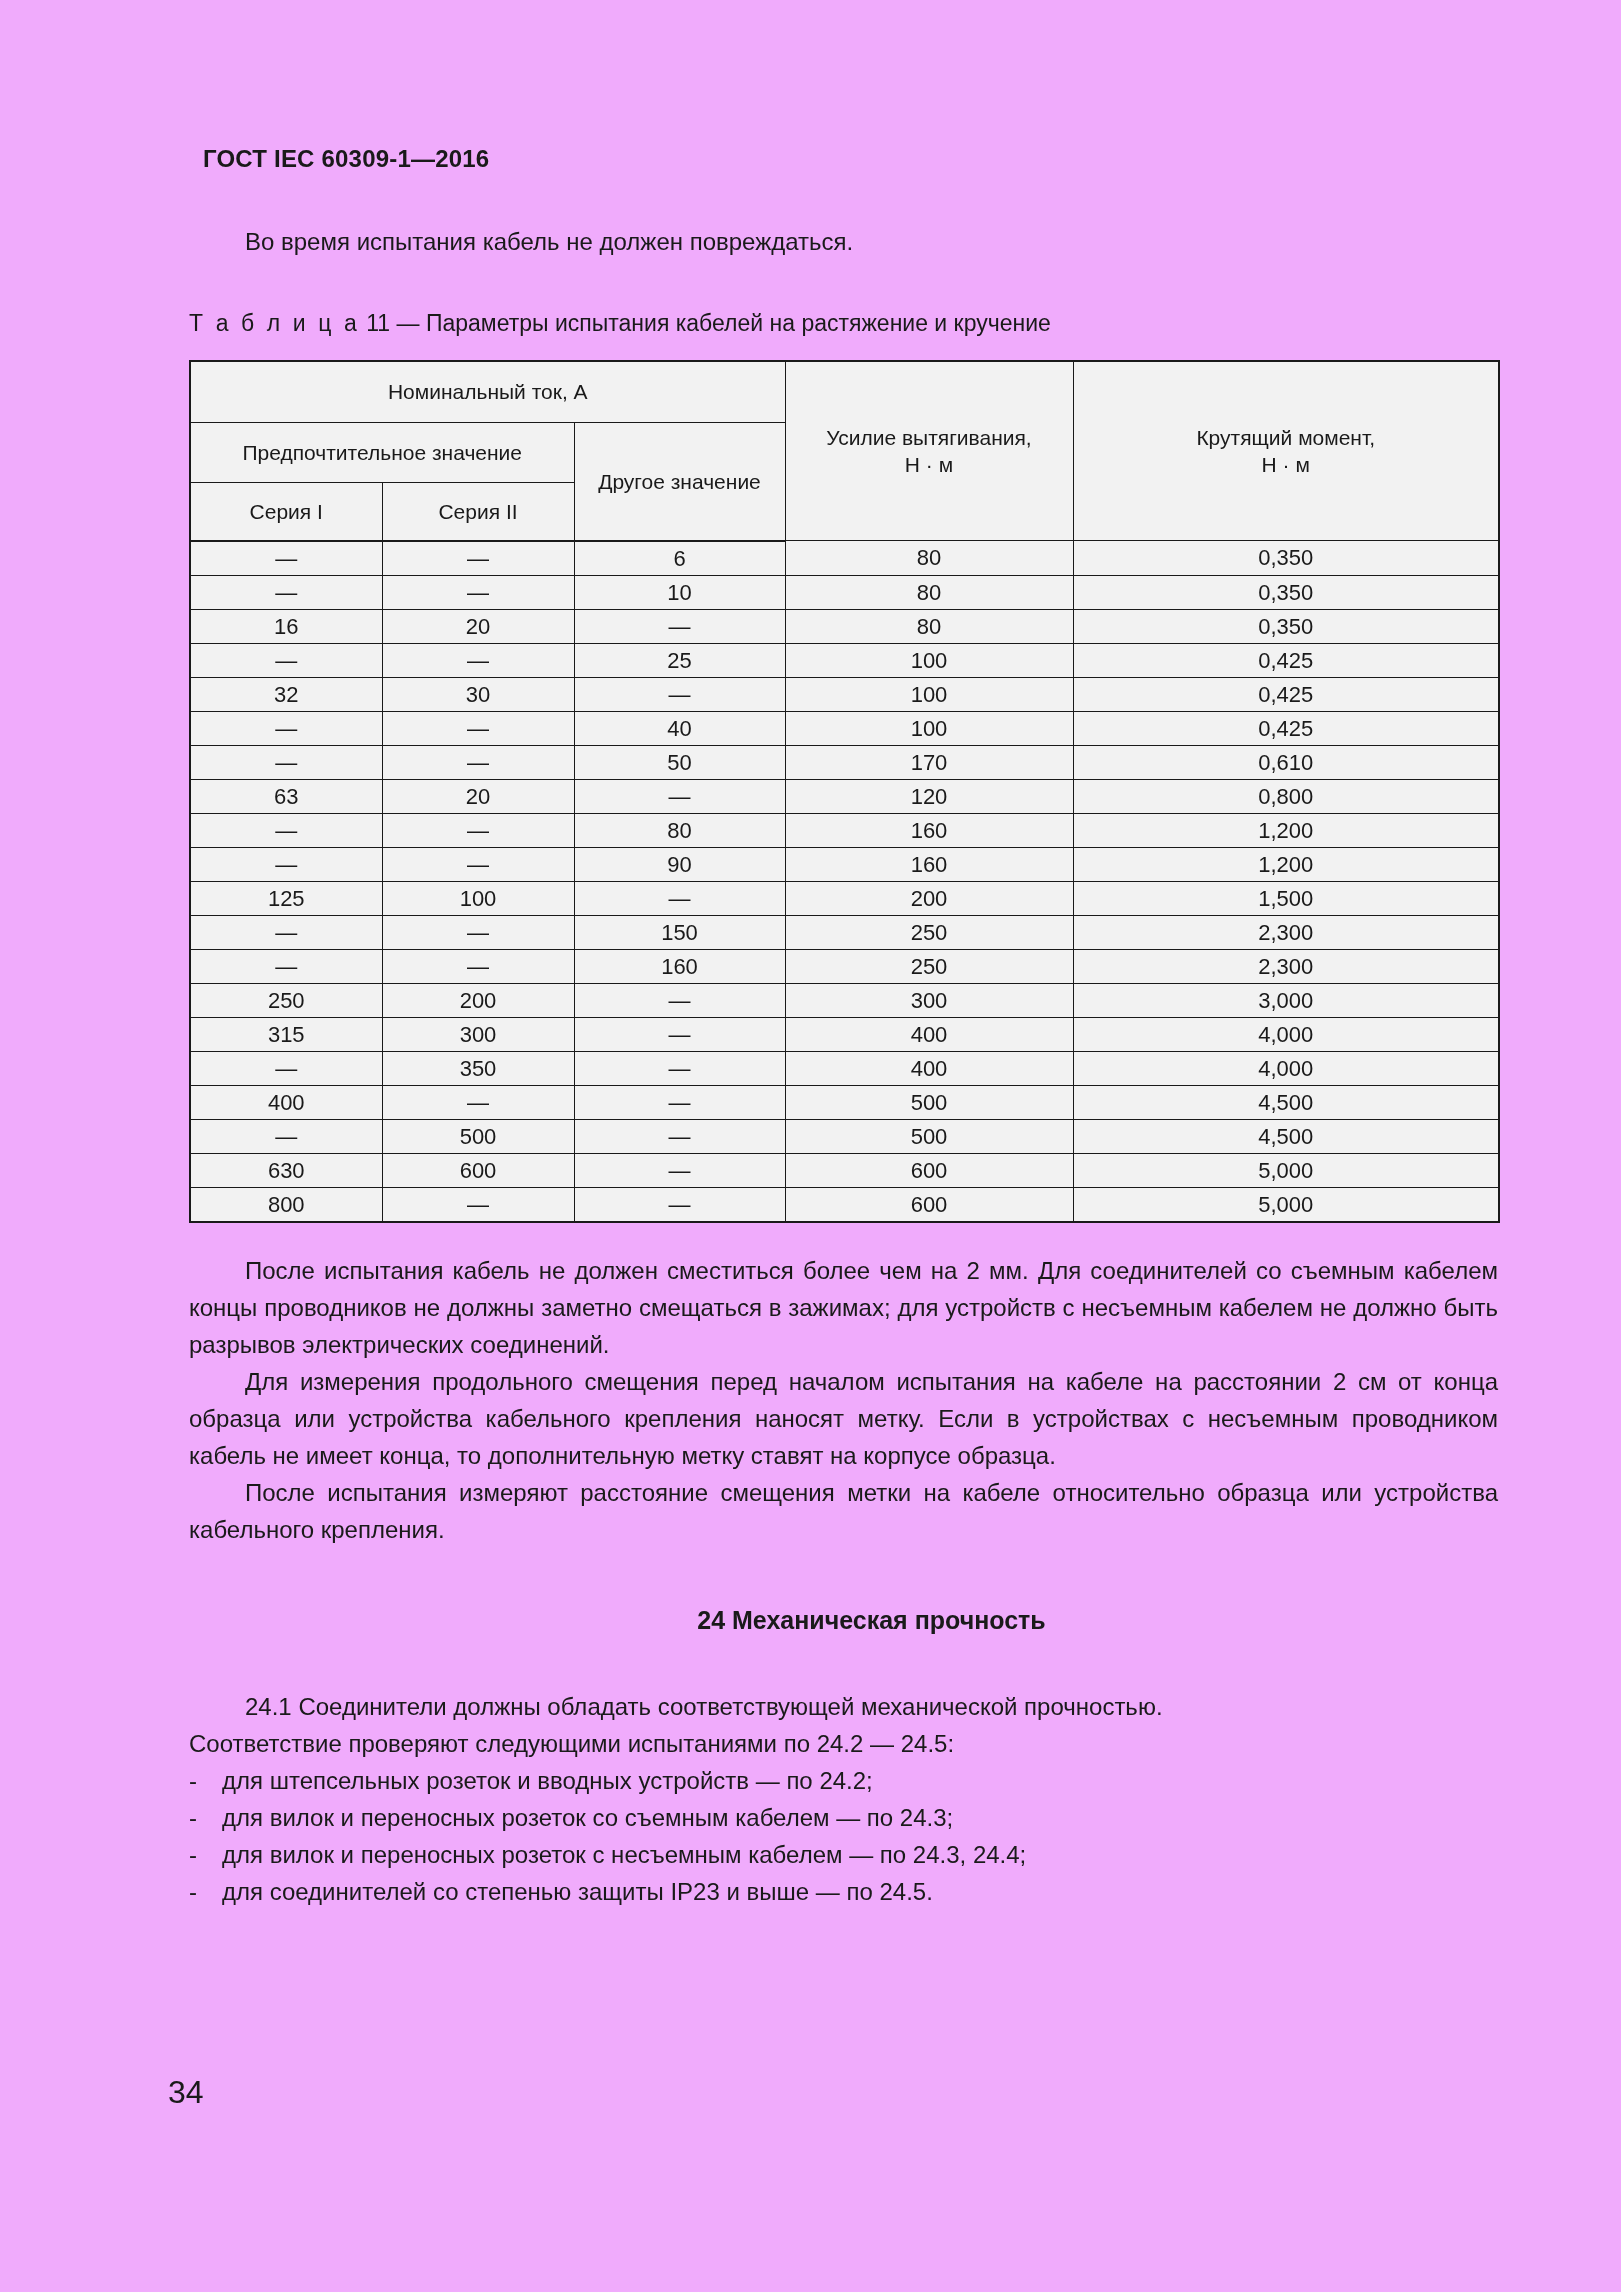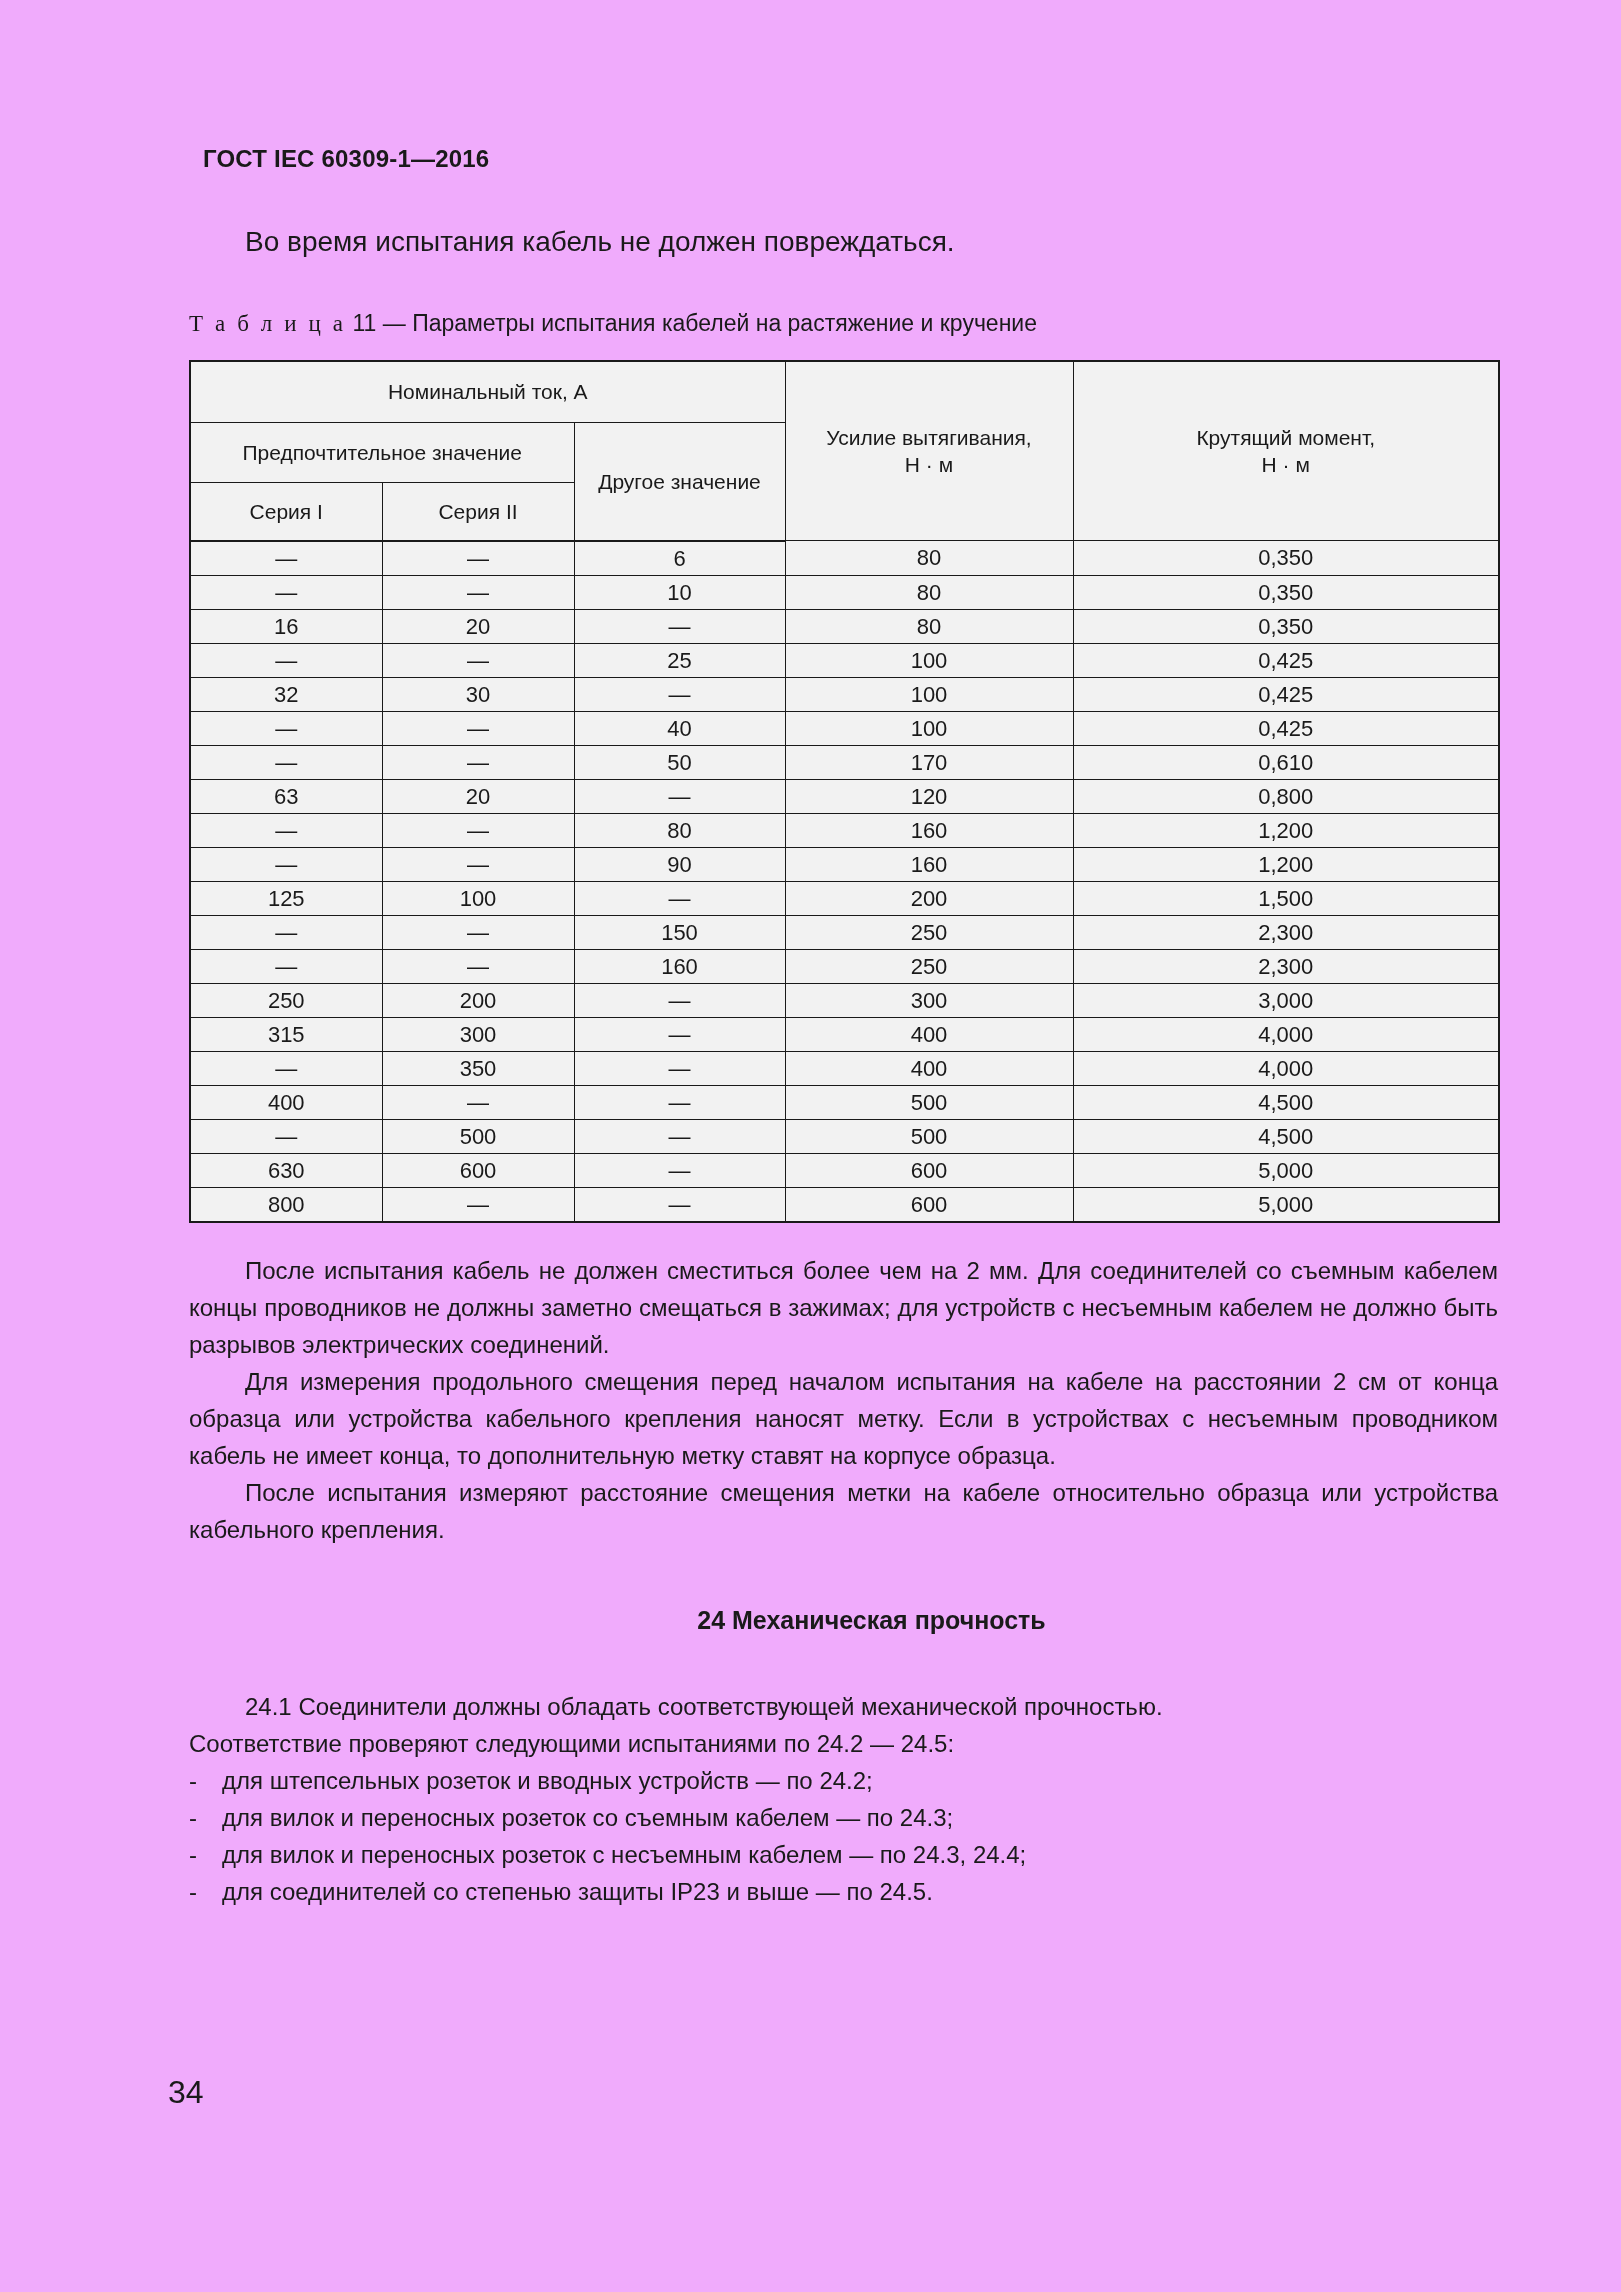--- a/index.html
+++ b/index.html
@@ -48,36 +48,35 @@
     line-height: 37px;
     text-align: justify;
     text-justify: inter-word;
     hyphens: none;
   }
   p.para.indent { text-indent: 56px; }
   p.noindent { text-indent: 0; }
 
   .lead {
     margin: 0 0 0 0;
-    font-size: 28px;
+    font-size: 24px;
     line-height: 37px;
     text-indent: 56px;
   }
 
   
   .table-caption {
     margin: 0;
     padding: 0;
     font-size: 23px;
     line-height: 29px;
     white-space: nowrap;
   }
   .table-caption .tb-word {
     letter-spacing: 3.1px;
-    font-family: Liberation Serif, serif;
   }
 
   
   table.gost {
     border-collapse: collapse;
     width: 1309px;
     margin: 0;
     table-layout: fixed;
     background: #f2f2f2;
   }

